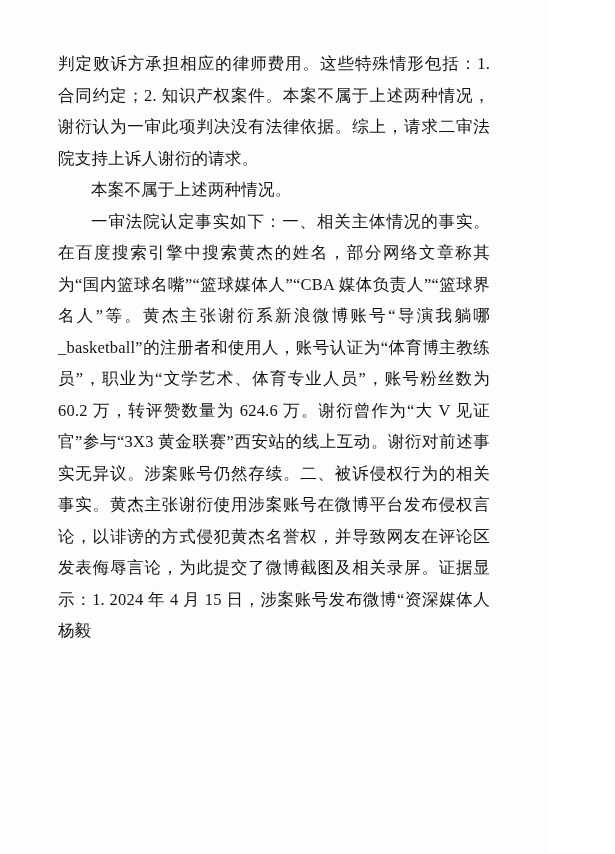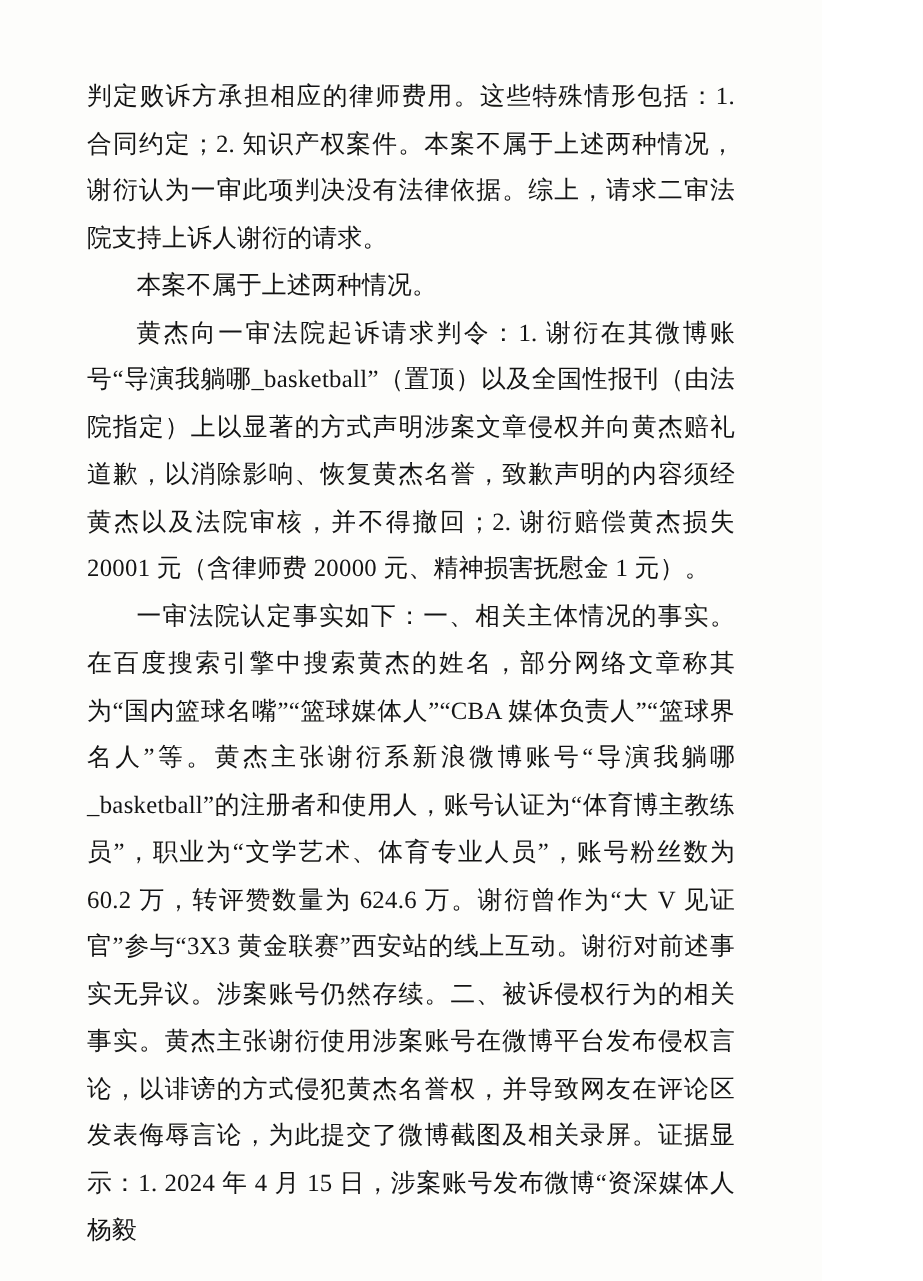--- a/index.html
+++ b/index.html
@@ -37,16 +37,15 @@
     text-indent: 0;
   }
 </style>
 </head>
 <body>
 
 <div class="page">
   <div class="doc-body">
     <p class="para cont">判定败诉方承担相应的律师费用。这些特殊情形包括：1. 合同约定；2. 知识产权案件。本案不属于上述两种情况，谢衍认为一审此项判决没有法律依据。综上，请求二审法院支持上诉人谢衍的请求。</p>
     <p class="para">本案不属于上述两种情况。</p>
-    <p class="para">黄杰向一审法院起诉请求判令：1. 谢衍在其微博账号“导演我躺哪_basketball”（置顶）以及全国性报刊（由法院指定）上以显著的方式声明涉案文章侵权并向黄杰赔礼道歉，以消除影响、恢复黄杰名誉，致歉声明的内容须经黄杰以及法院审核，并不得撤回；2. 谢衍赔偿黄杰损失 20001 元（含律师费 20000 元、精神损害抚慰金 1 元）。</p>
     <p class="para">一审法院认定事实如下：一、相关主体情况的事实。在百度搜索引擎中搜索黄杰的姓名，部分网络文章称其为“国内篮球名嘴”“篮球媒体人”“CBA 媒体负责人”“篮球界名人”等。黄杰主张谢衍系新浪微博账号“导演我躺哪_basketball”的注册者和使用人，账号认证为“体育博主教练员”，职业为“文学艺术、体育专业人员”，账号粉丝数为 60.2 万，转评赞数量为 624.6 万。谢衍曾作为“大 V 见证官”参与“3X3 黄金联赛”西安站的线上互动。谢衍对前述事实无异议。涉案账号仍然存续。二、被诉侵权行为的相关事实。黄杰主张谢衍使用涉案账号在微博平台发布侵权言论，以诽谤的方式侵犯黄杰名誉权，并导致网友在评论区发表侮辱言论，为此提交了微博截图及相关录屏。证据显示：1. 2024 年 4 月 15 日，涉案账号发布微博“资深媒体人杨毅</p>
   </div>
 </div>
 
 </body></html>

